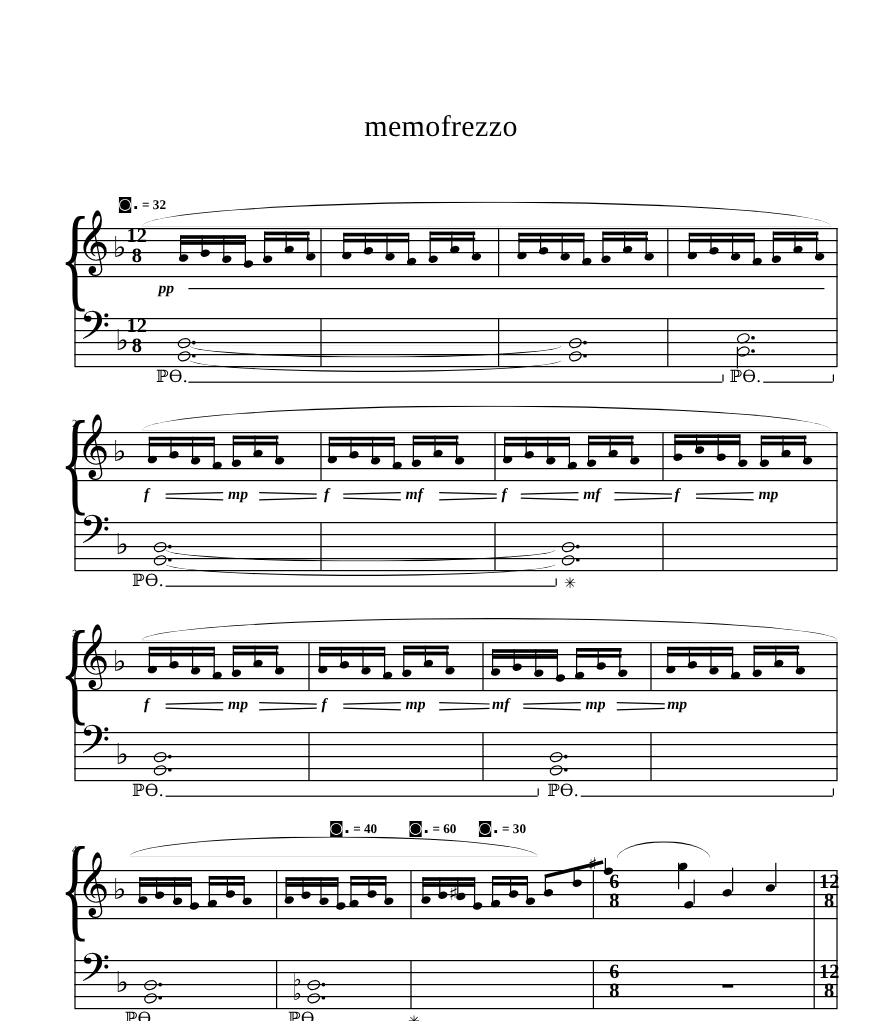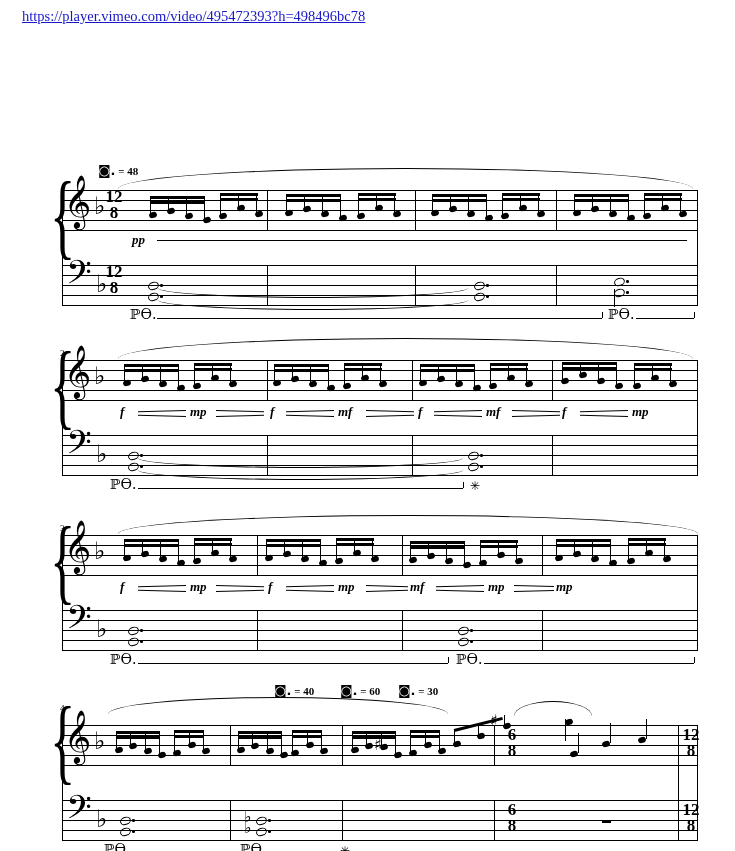--- a/index.html
+++ b/index.html
@@ -233,28 +233,28 @@
     border-radius: 50%/0 0 100% 100%;
     border-left: none; border-right: none; border-top: none;
     height: 7px;
   }
 </style>
 </head>
 <body>
 
 <div class="page">
 
-  <a class="url-link" href="#">https://player.vimeo.com/video/495472393?h=498496bc78</a>
-
+
+  <div class="doc-title">memofrezzo</div>
 
   <div class="system" style="top:190px; height:130px;">
 
     <div class="tempo" style="left:36px; top:-27px;">
       <span class="nt">◙.</span>
-      <span>= 48</span>
+      <span>= 32</span>
     </div>
 
     <div class="slur" style="left:56px; top:-22px; width:575px; height:20px;"></div>
 
     <div class="brace">{</div>
 
     <div class="staff" style="top:0px;">
       <div class="ln"></div>
         <div class="ln"></div>
         <div class="ln"></div>

